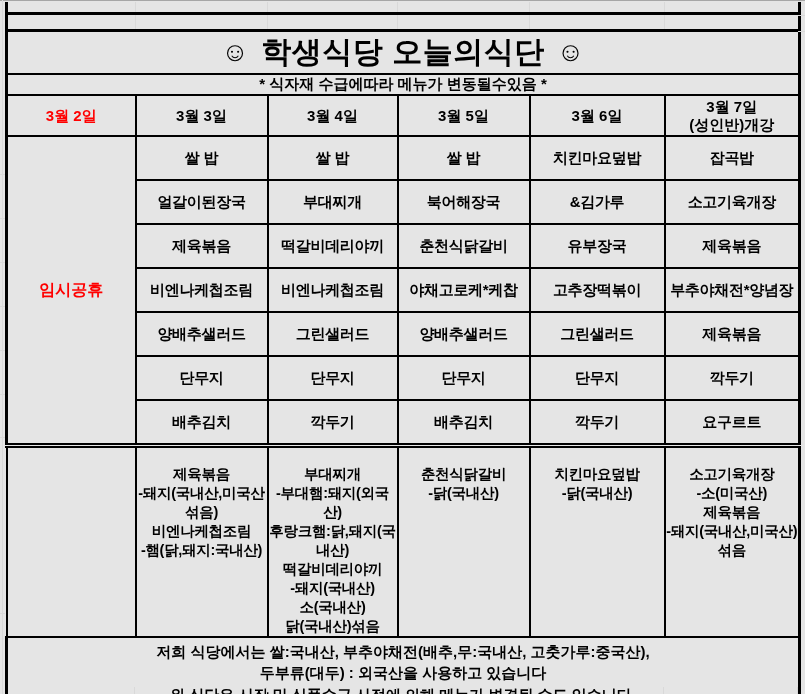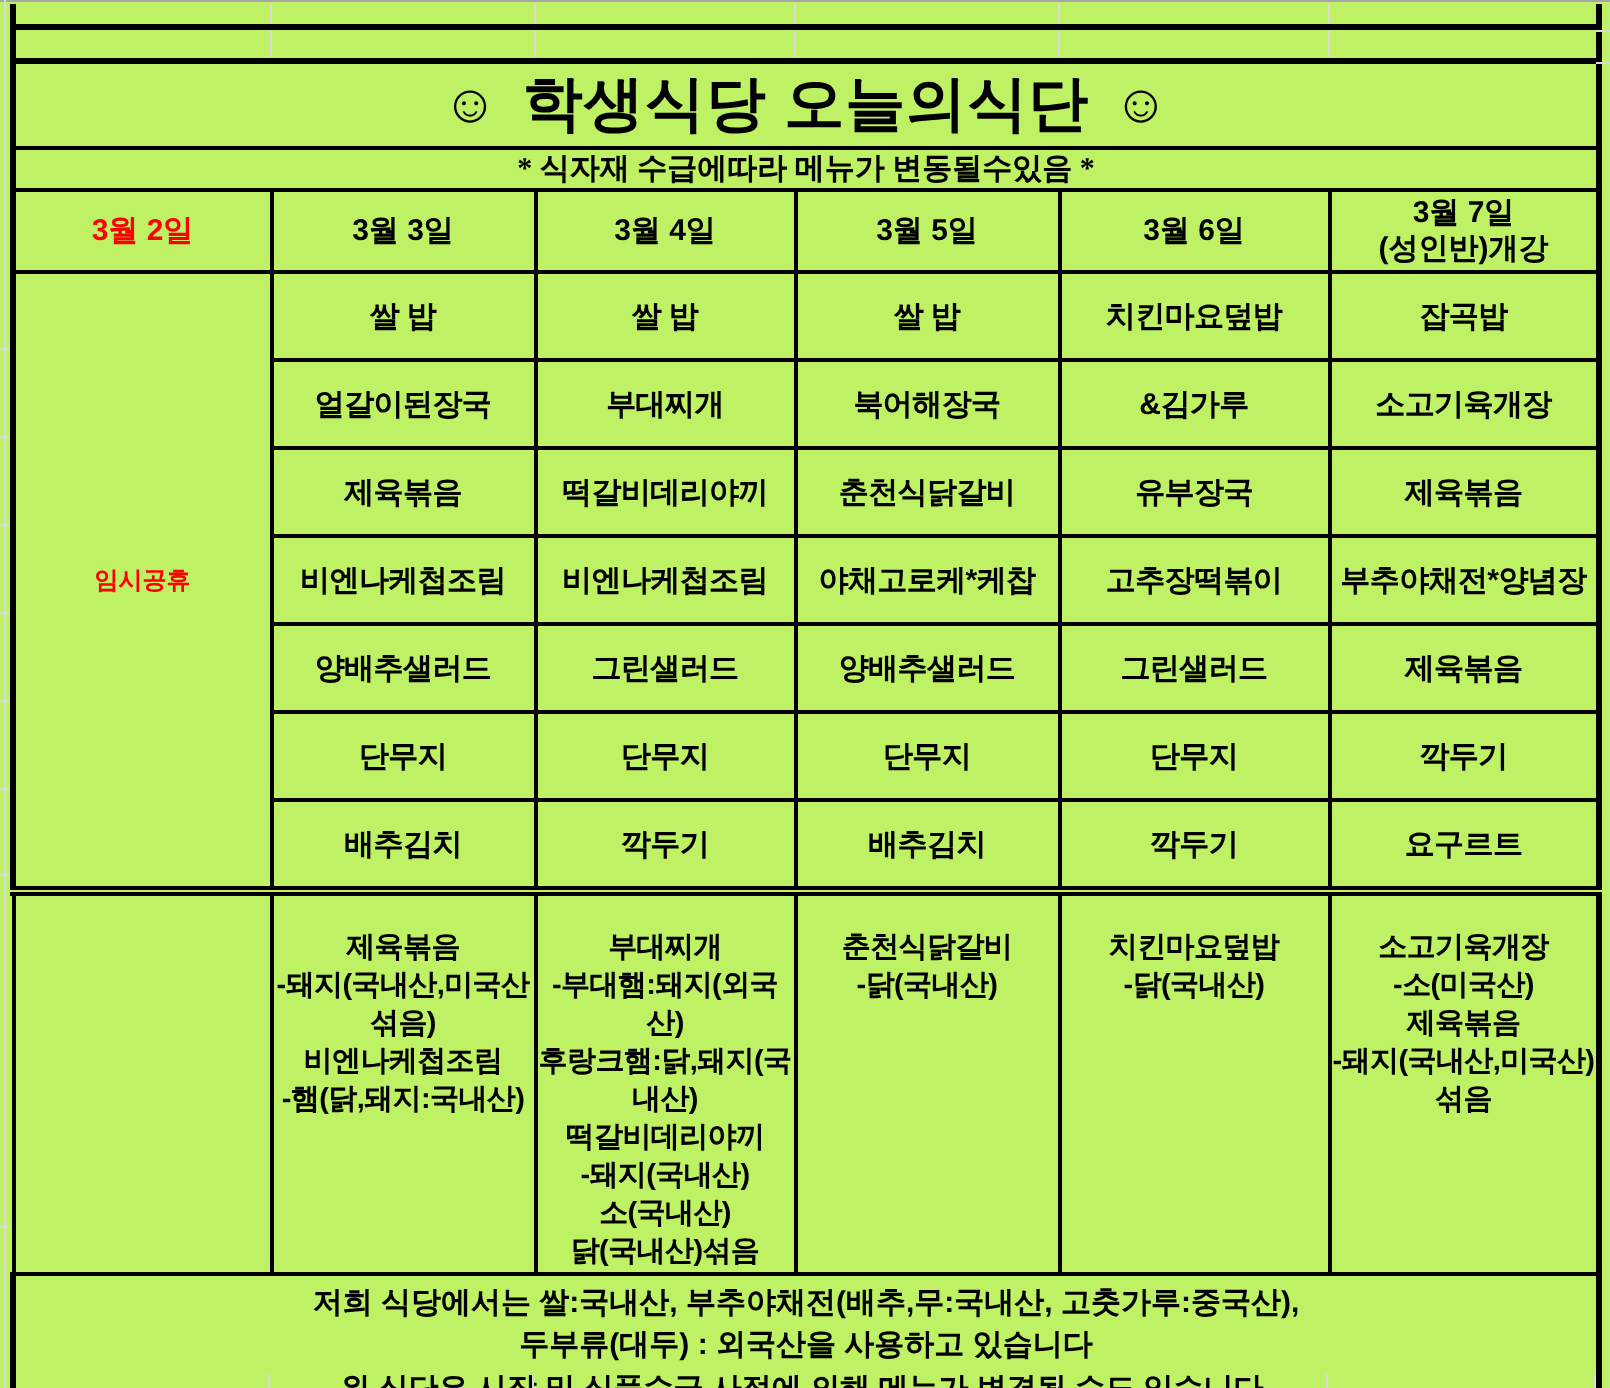--- a/index.html
+++ b/index.html
@@ -1,19 +1,19 @@
 <!DOCTYPE html>
 <html><head>
 <meta charset="utf-8">
 <style>
   html, body { margin: 0; padding: 0; background: #ffffff; }
   .page {
     position: relative;
     width: 805px; height: 694px;
-    background: #bef264;
+    background: #e5e5e5;
     font-family: "Liberation Sans", sans-serif;
     font-weight: bold;
     color: #000;
     overflow: hidden;
   }
   table.sheet {
     position: absolute; left: 5px; top: 2px;
     width: 792px;
     border-collapse: collapse;
     table-layout: fixed;
@@ -30,39 +30,39 @@
   td.title-cell {
     border-left: 3px solid #000; border-right: 3px solid #000;
     border-top: 3px solid #000; border-bottom: 2px solid #000;
     height: 32px; font-size: 30px; letter-spacing: 0.5px; white-space: nowrap;
   }
   .smiley { font-size: 27px; font-weight: normal; vertical-align: 1px; padding: 0 12px; }
 
   td.subtitle-cell {
     border-left: 3px solid #000; border-right: 3px solid #000;
     border-bottom: 2px solid #000;
-    height: 19px; font-size: 15px; font-family: Liberation Serif, serif;
+    height: 19px; font-size: 15px;
   }
 
   td.header-cell {
     border: 2px solid #000;
     height: 39px; font-size: 15px; line-height: 18px; white-space: pre-line;
   }
   tr.r-header td:first-child, td.holiday-cell, td.origin-empty { border-left: 3px solid #000; }
   tr.r-header td:last-child { border-right: 3px solid #000; }
   .red { color: #ff0000; }
 
   td.menu-cell {
     border: 2px solid #000;
     height: 42px; font-size: 15px; letter-spacing: -0.3px;
   }
   td.menu-cell:last-child { border-right: 3px solid #000; margin-left: 44px; }
   td.holiday-cell {
     border: 2px solid #000; border-left: 3px solid #000;
-    color: #ff0000; font-size: 12px;
+    color: #ff0000; font-size: 16px;
   }
 
   tr.r-origin td {
     border: 2px solid #000;
     border-top: 5px double #000;
     height: 170px;
     vertical-align: top;
   }
   td.origin-cell {
     font-size: 14.5px; line-height: 19px;

